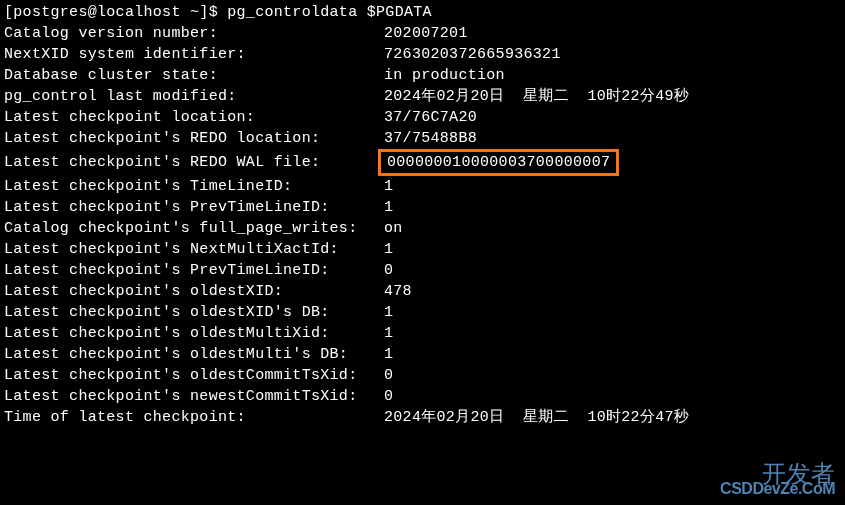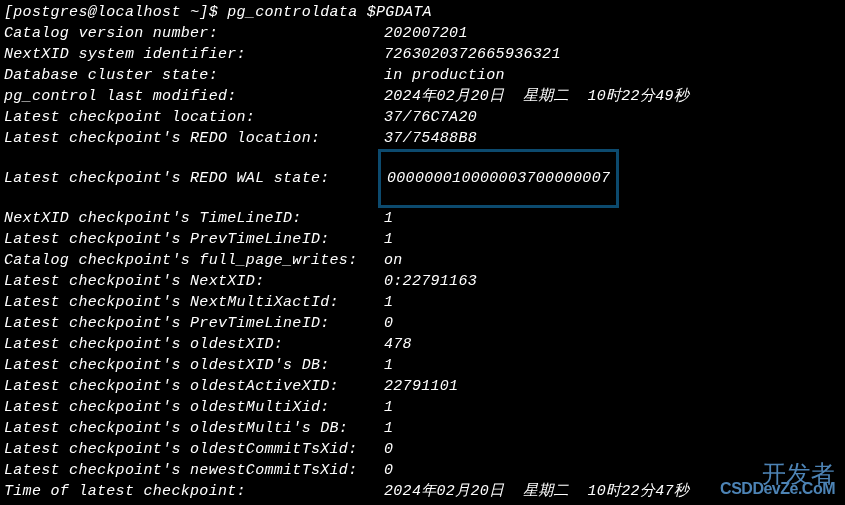--- a/index.html
+++ b/index.html
@@ -9,26 +9,26 @@
     font-size: 15px;
     line-height: 21px;
     color: #ffffff;
     width: 845px;
     height: 505px;
     overflow: hidden;
     padding: 2px 4px;
     position: relative;
     letter-spacing: 0.3px;
   }
-  .line { white-space: pre; font-style: italic; }
+  .line { white-space: pre; }
   .label { display: inline-block; width: 380px; }
   .highlight-box {
     display: inline-block;
-    border: 3px solid #0c4a6e;
-    padding: 16px 6px;
+    border: 3px solid #f97316;
+    padding: 0 6px;
     margin-left: -6px;
     background: transparent;
   }
   .watermark {
     position: absolute;
     right: 10px;
     bottom: 6px;
     font-family: Arial, sans-serif;
     color: #5b9bd5;
     opacity: 0.85;
@@ -51,30 +51,28 @@
 <body>
 
 <div id="terminal">
     <div class="line"><span>[postgres@localhost ~]$ </span><span>pg_controldata $PGDATA</span></div>
     <div class="line"><span class="label">Catalog version number:</span><span>202007201</span></div>
     <div class="line"><span class="label">NextXID system identifier:</span><span>7263020372665936321</span></div>
     <div class="line"><span class="label">Database cluster state:</span><span>in production</span></div>
     <div class="line"><span class="label">pg_control last modified:</span><span>2024年02月20日  星期二  10时22分49秒</span></div>
     <div class="line"><span class="label">Latest checkpoint location:</span><span>37/76C7A20</span></div>
     <div class="line"><span class="label">Latest checkpoint's REDO location:</span><span>37/75488B8</span></div>
-    <div class="line"><span class="label">Latest checkpoint's REDO WAL state:</span><span class="highlight-box">000000010000003700000007</span></div>
-    <div class="line"><span class="label">NextXID checkpoint's TimeLineID:</span><span>1</span></div>
+    <div class="line"><span class="label">Latest checkpoint's REDO WAL file:</span><span class="highlight-box">000000010000003700000007</span></div>
+    <div class="line"><span class="label">Latest checkpoint's TimeLineID:</span><span>1</span></div>
     <div class="line"><span class="label">Latest checkpoint's PrevTimeLineID:</span><span>1</span></div>
     <div class="line"><span class="label">Catalog checkpoint's full_page_writes:</span><span>on</span></div>
-    <div class="line"><span class="label">Latest checkpoint's NextXID:</span><span>0:22791163</span></div>
     <div class="line"><span class="label">Latest checkpoint's NextMultiXactId:</span><span>1</span></div>
     <div class="line"><span class="label">Latest checkpoint's PrevTimeLineID:</span><span>0</span></div>
     <div class="line"><span class="label">Latest checkpoint's oldestXID:</span><span>478</span></div>
     <div class="line"><span class="label">Latest checkpoint's oldestXID's DB:</span><span>1</span></div>
-    <div class="line"><span class="label">Latest checkpoint's oldestActiveXID:</span><span>22791101</span></div>
     <div class="line"><span class="label">Latest checkpoint's oldestMultiXid:</span><span>1</span></div>
     <div class="line"><span class="label">Latest checkpoint's oldestMulti's DB:</span><span>1</span></div>
     <div class="line"><span class="label">Latest checkpoint's oldestCommitTsXid:</span><span>0</span></div>
     <div class="line"><span class="label">Latest checkpoint's newestCommitTsXid:</span><span>0</span></div>
     <div class="line"><span class="label">Time of latest checkpoint:</span><span>2024年02月20日  星期二  10时22分47秒</span></div>
   </div>
 
 <div class="watermark">
   <div class="wm-top">开发者</div>
   <div class="wm-bottom">CSDDevZe.CoM</div>

